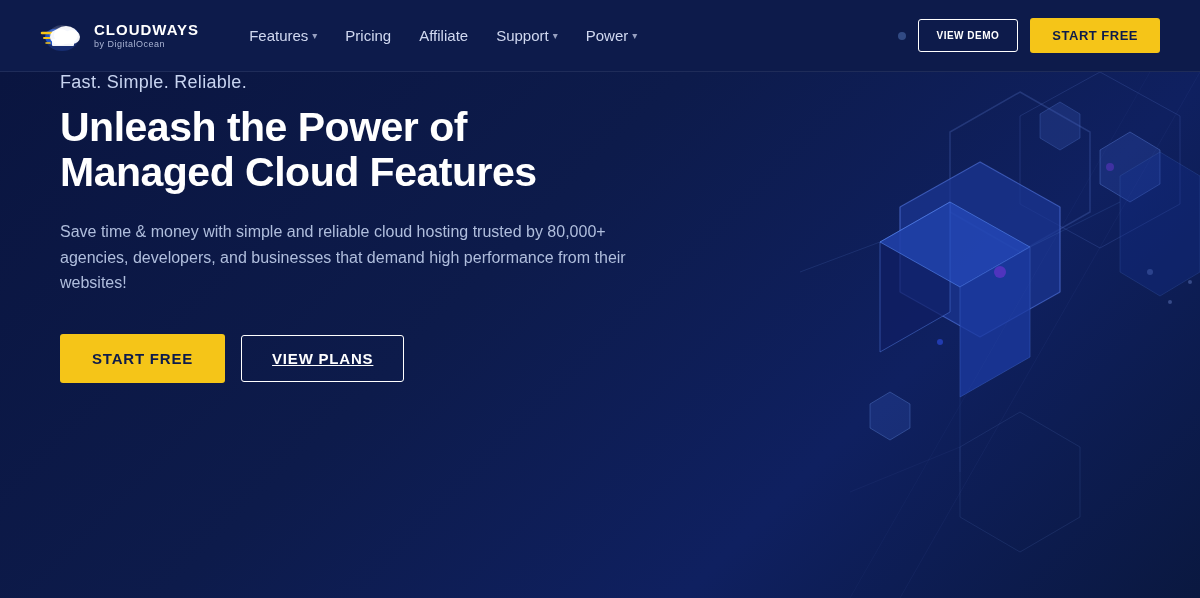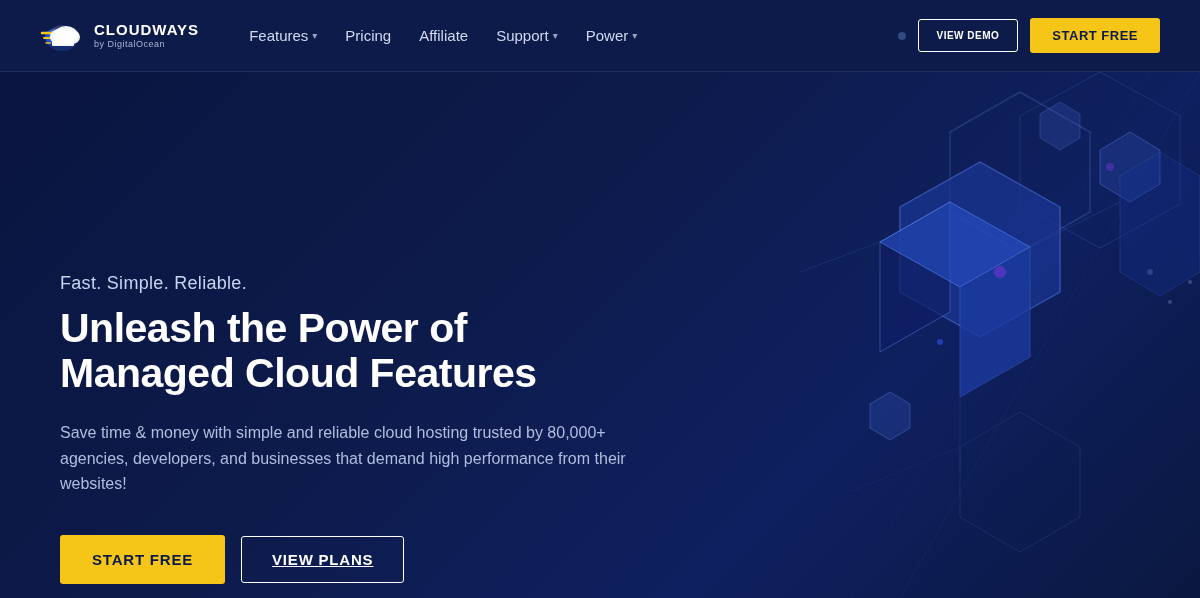--- a/index.html
+++ b/index.html
@@ -123,21 +123,21 @@
       text-transform: uppercase;
     }
 
     
     .hero {
       position: relative;
       height: 526px;
       background: linear-gradient(135deg, #0a1540 0%, #0d1b4b 40%, #0f2060 70%, #0a1840 100%);
       overflow: hidden;
       display: flex;
-      align-items: flex-end;
+      align-items: flex-start;
       padding-left: 60px;
     }
 
     .hero-content {
       position: relative;
       z-index: 2;
       max-width: 650px;
     }
 
     .hero-tagline {

